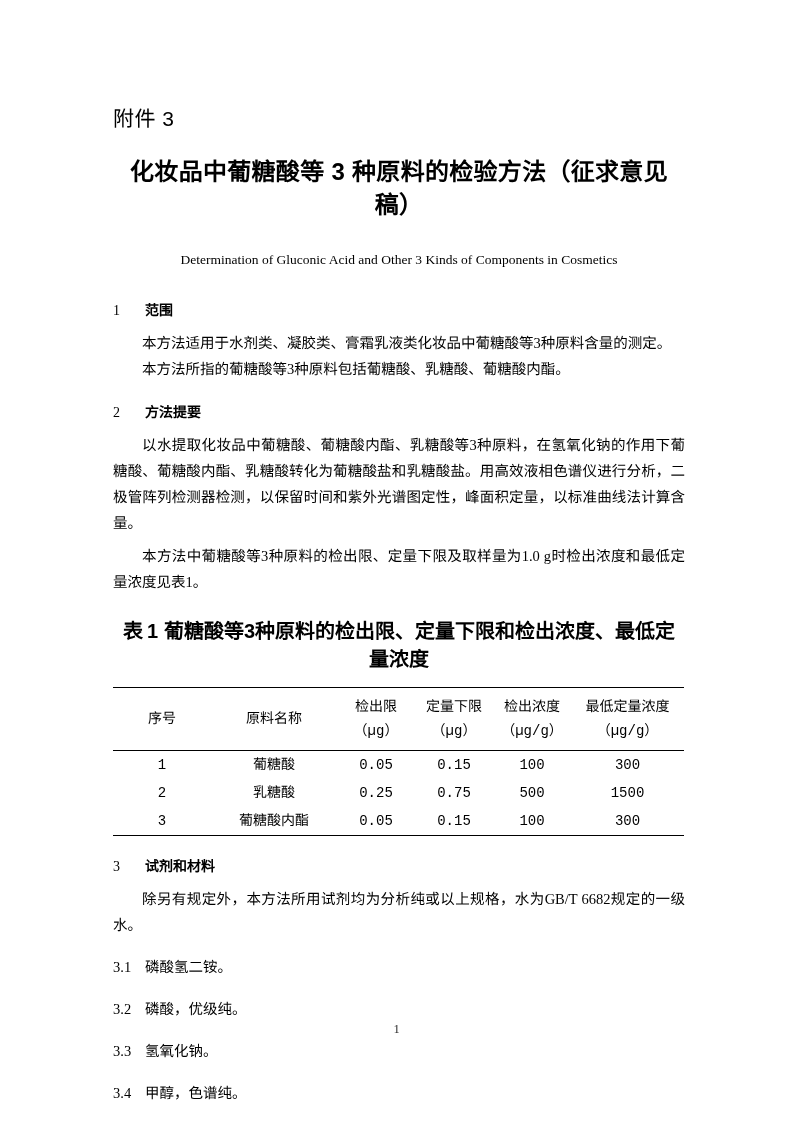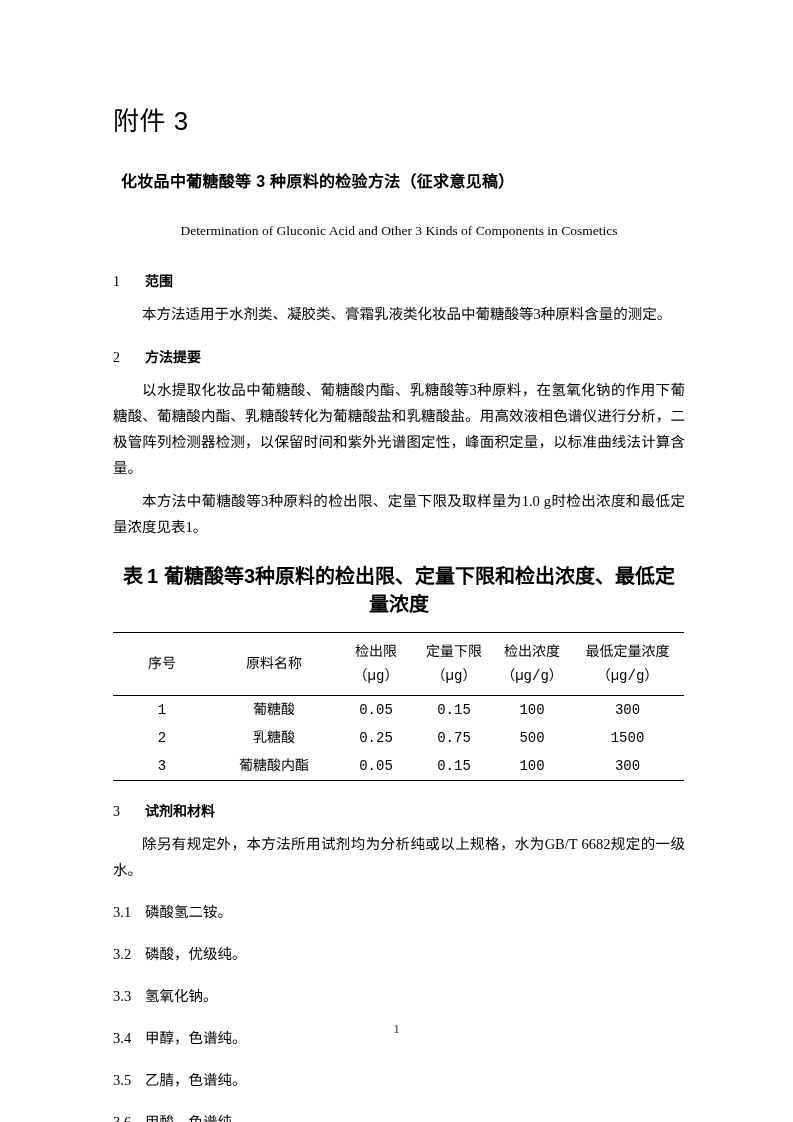--- a/index.html
+++ b/index.html
@@ -25,35 +25,35 @@
   .content {
     position: absolute;
     left: 113px;
     top: 0;
     width: 572px;
   }
 
   
   .attachment-label {
     font-family: "Liberation Sans", "DejaVu Sans", sans-serif;
-    font-size: 26px;
+    font-size: 21px;
     font-weight: 400;
     letter-spacing: 0.5px;
     margin: 0;
     padding-top: 105px;
     line-height: 1.3;
   }
 
   
   .doc-title {
     font-family: "Liberation Sans", "DejaVu Sans", sans-serif;
-    font-size: 16px;
+    font-size: 24px;
     font-weight: 700;
-    text-align: left;
-    margin: 8px;
+    text-align: center;
+    margin: 0;
     padding-top: 24px;
     line-height: 1.35;
     letter-spacing: 0.3px;
   }
 
   
   .doc-subtitle {
     font-family: "Liberation Serif", "DejaVu Serif", serif;
     font-size: 13.5px;
     font-weight: 400;
@@ -186,20 +186,21 @@
     <div class="doc-title">化妆品中葡糖酸等 3 种原料的检验方法（征求意见稿）</div>
 
     <div class="doc-subtitle">Determination of Gluconic Acid and Other 3 Kinds of Components in Cosmetics</div>
 
     <div class="section-heading first">
       <span class="num">1</span>
       <span>范围</span>
     </div>
     <div class="para-block">
       <p class="para indent">本方法适用于水剂类、凝胶类、膏霜乳液类化妆品中葡糖酸等3种原料含量的测定。</p>
+      <p class="para indent">本方法所指的葡糖酸等3种原料包括葡糖酸、乳糖酸、葡糖酸内酯。</p>
     </div>
 
     <div class="section-heading spaced">
       <span class="num">2</span>
       <span>方法提要</span>
     </div>
     <div class="para-block">
       <p class="para indent">以水提取化妆品中葡糖酸、葡糖酸内酯、乳糖酸等3种原料，在氢氧化钠的作用下葡糖酸、葡糖酸内酯、乳糖酸转化为葡糖酸盐和乳糖酸盐。用高效液相色谱仪进行分析，二极管阵列检测器检测，以保留时间和紫外光谱图定性，峰面积定量，以标准曲线法计算含量。</p>
     </div>
     <div class="para-block tight">

